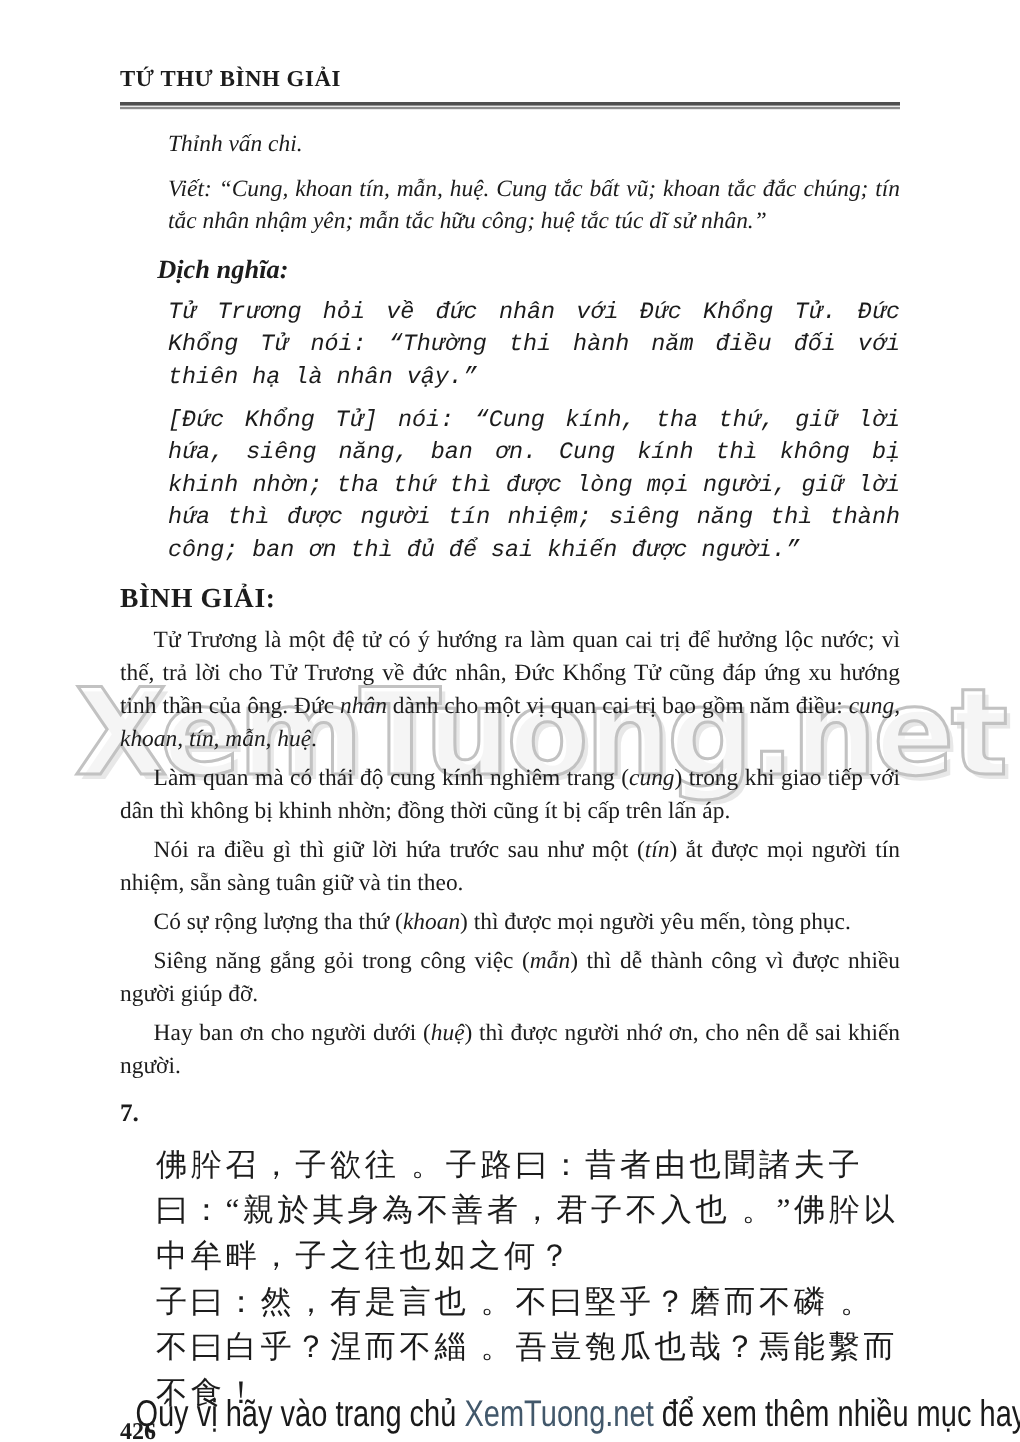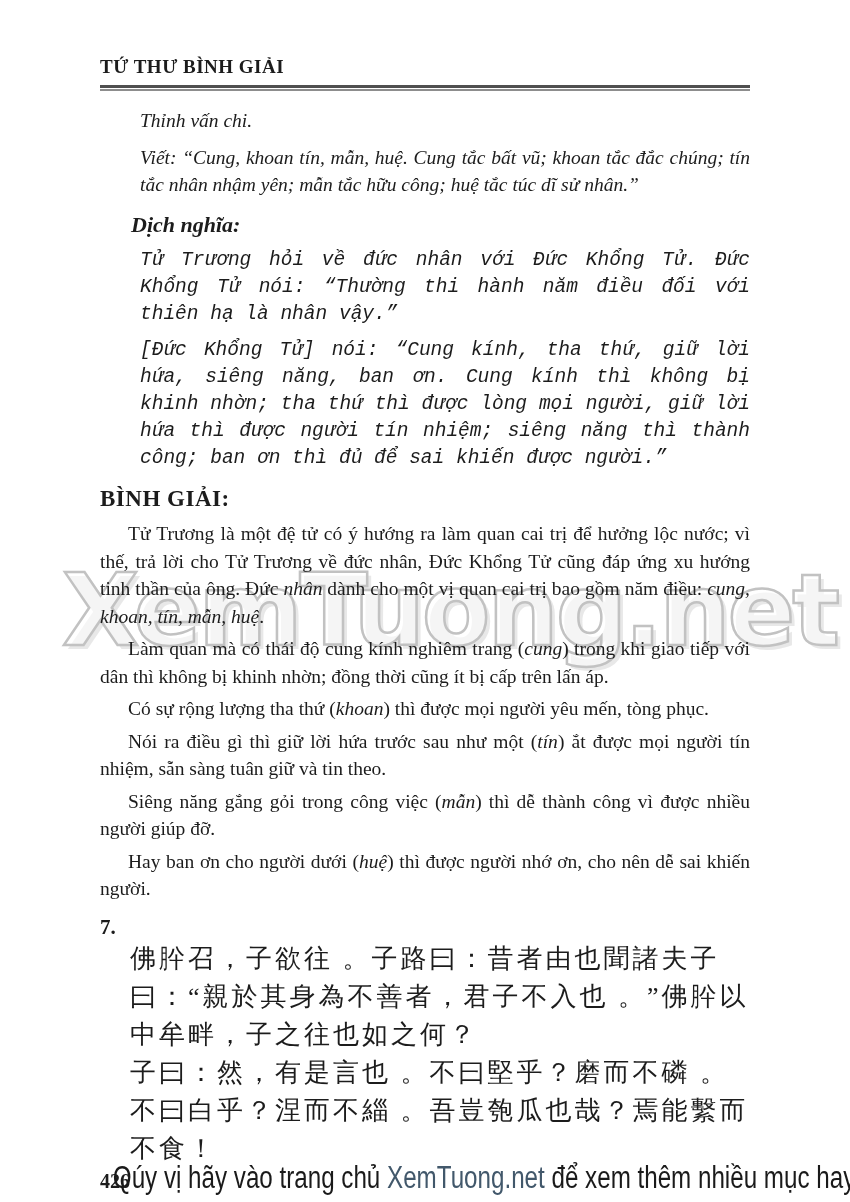--- a/index.html
+++ b/index.html
@@ -77,21 +77,21 @@
     text-align: justify;
     text-indent: 28px;
     margin-top: 5px;
   }
   .body-p:first-of-type { margin-top: 8px; }
   .section-number {
     margin-top: 12px;
     font-size: 21px;
     font-weight: bold;
   }
-  .cjk-block { margin-left: 30px; }
+  .cjk-block { margin-left: 30px; margin-top: 12px; }
   .cjk {
     font-size: 26px;
     line-height: 38px;
     letter-spacing: 3px;
     font-family: "Liberation Serif", "DejaVu Serif", serif;
   }
   .page-number {
     margin-top: 2px;
     font-size: 20px;
     font-weight: bold;
@@ -141,23 +141,23 @@
       <p class="it">Tử Trương hỏi về đức nhân với Đức Khổng Tử. Đức Khổng Tử nói: “Thường thi hành năm điều đối với thiên hạ là nhân vậy.”</p>
       <p class="it">[Đức Khổng Tử] nói: “Cung kính, tha thứ, giữ lời hứa, siêng năng, ban ơn. Cung kính thì không bị khinh nhờn; tha thứ thì được lòng mọi người, giữ lời hứa thì được người tín nhiệm; siêng năng thì thành công; ban ơn thì đủ để sai khiến được người.”</p>
     </div>
 
     <h2 class="bg-heading">BÌNH GIẢI:</h2>
 
     <p class="body-p"><span>Tử Trương là một đệ tử có ý hướng ra làm quan cai trị để hưởng lộc nước; vì thế, trả lời cho Tử Trương về đức nhân, Đức Khổng Tử cũng đáp ứng xu hướng tinh thần của ông. Đức </span><i>nhân</i><span> dành cho một vị quan cai trị bao gồm năm điều: </span><i>cung, khoan, tín, mẫn, huệ</i><span>.</span></p>
 
     <p class="body-p"><span>Làm quan mà có thái độ cung kính nghiêm trang (</span><i>cung</i><span>) trong khi giao tiếp với dân thì không bị khinh nhờn; đồng thời cũng ít bị cấp trên lấn áp.</span></p>
 
+    <p class="body-p"><span>Nói ra điều gì thì giữ lời hứa trước sau như một (</span><i>tín</i><span>) ắt được mọi người tín nhiệm, sẵn sàng tuân giữ và tin theo.</span></p>
+
     <p class="body-p"><span>Có sự rộng lượng tha thứ (</span><i>khoan</i><span>) thì được mọi người yêu mến, tòng phục.</span></p>
-
-    <p class="body-p"><span>Nói ra điều gì thì giữ lời hứa trước sau như một (</span><i>tín</i><span>) ắt được mọi người tín nhiệm, sẵn sàng tuân giữ và tin theo.</span></p>
 
     <p class="body-p"><span>Siêng năng gắng gỏi trong công việc (</span><i>mẫn</i><span>) thì dễ thành công vì được nhiều người giúp đỡ.</span></p>
 
     <p class="body-p"><span>Hay ban ơn cho người dưới (</span><i>huệ</i><span>) thì được người nhớ ơn, cho nên dễ sai khiến người.</span></p>
 
     <div class="section-number">7.</div>
 
     <div class="cjk-block">
       <p class="cjk">佛肸召，子欲往 。子路曰：昔者由也聞諸夫子曰：“親於其身為不善者，君子不入也 。”佛肸以中牟畔，子之往也如之何？</p>
       <p class="cjk">子曰：然，有是言也 。不曰堅乎？磨而不磷 。不曰白乎？涅而不緇 。吾豈匏瓜也哉？焉能繫而不食！</p>

